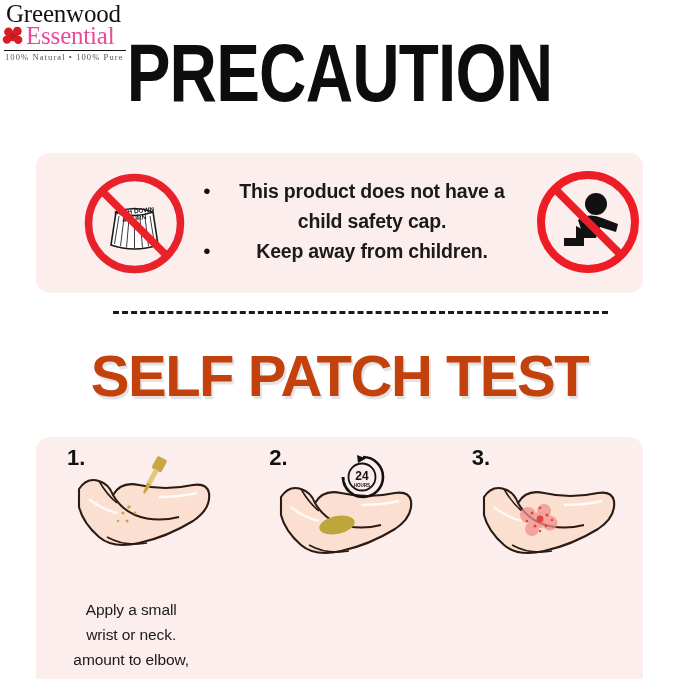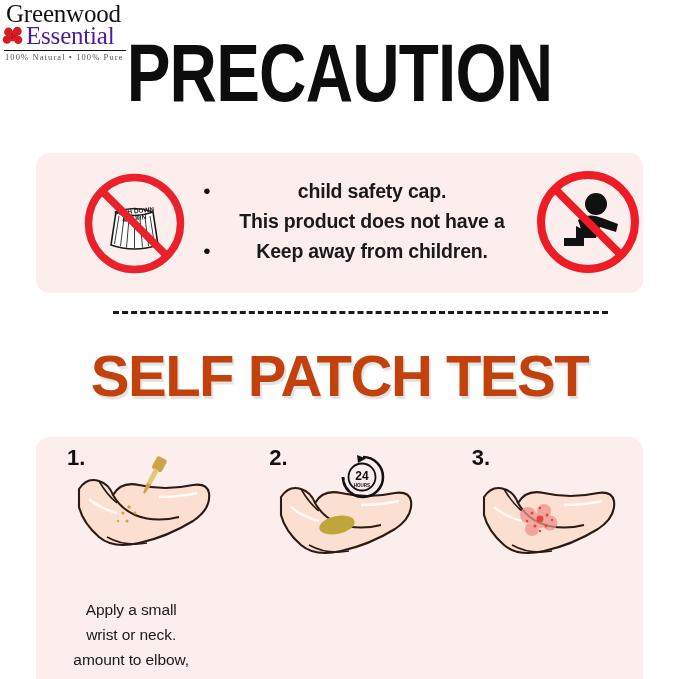--- a/index.html
+++ b/index.html
@@ -41,21 +41,21 @@
     width: 22px;
     height: 22px;
     flex: 0 0 22px;
     position: relative;
   }
   .brand-line2 {
     font-family: "Liberation Serif", serif;
     font-size: 25px;
     line-height: 24px;
     letter-spacing: -0.2px;
-    color: #4c1d95;
+    color: #ec4899;
     text-align: center;
   }
   .brand-rule {
     height: 1px;
     background: #111;
     margin: 2px 0 1px 2px;
     width: 122px;
   }
   .brand-tag {
     font-family: "Liberation Serif", serif;
@@ -265,22 +265,22 @@
 
     <circle cx="51.5" cy="51.5" r="46" fill="none" stroke="#e8212a" stroke-width="7.5"></circle>
     <line x1="19" y1="19" x2="84" y2="84" stroke="#e8212a" stroke-width="7.5"></line>
   </svg>
 </div>
 
 <div class="bullets">
   <div class="bullet-row">
     <span class="bullet-dot">•</span>
     <span class="bullet-text">
+      <span class="cap-line">This product does not have a</span>
       <span class="cap-line">child safety cap.</span>
-      <span class="cap-line">This product does not have a</span>
     </span>
   </div>
   <div class="bullet-row">
     <span class="bullet-dot">•</span>
     <span class="bullet-text">
       <span class="cap-line">Keep away from children.</span>
     </span>
   </div>
 </div>
 

